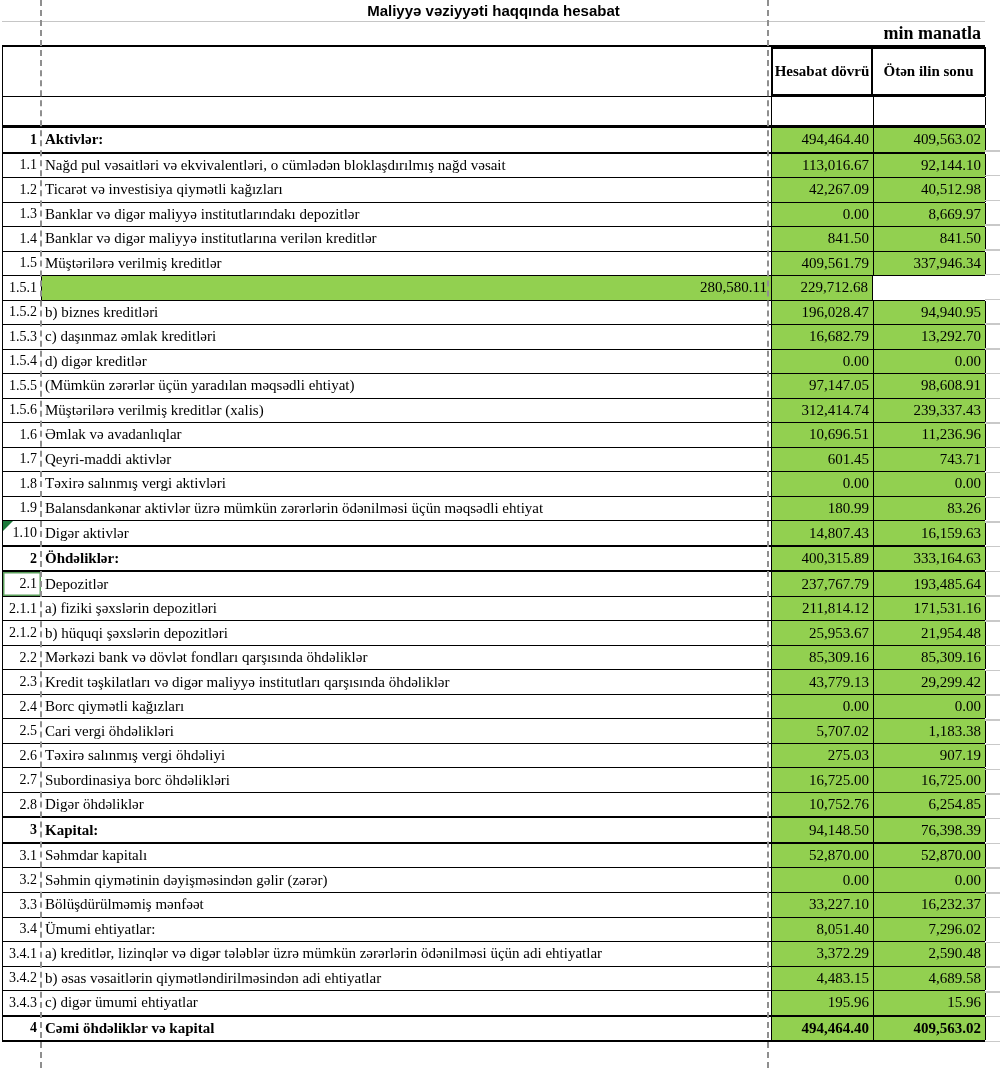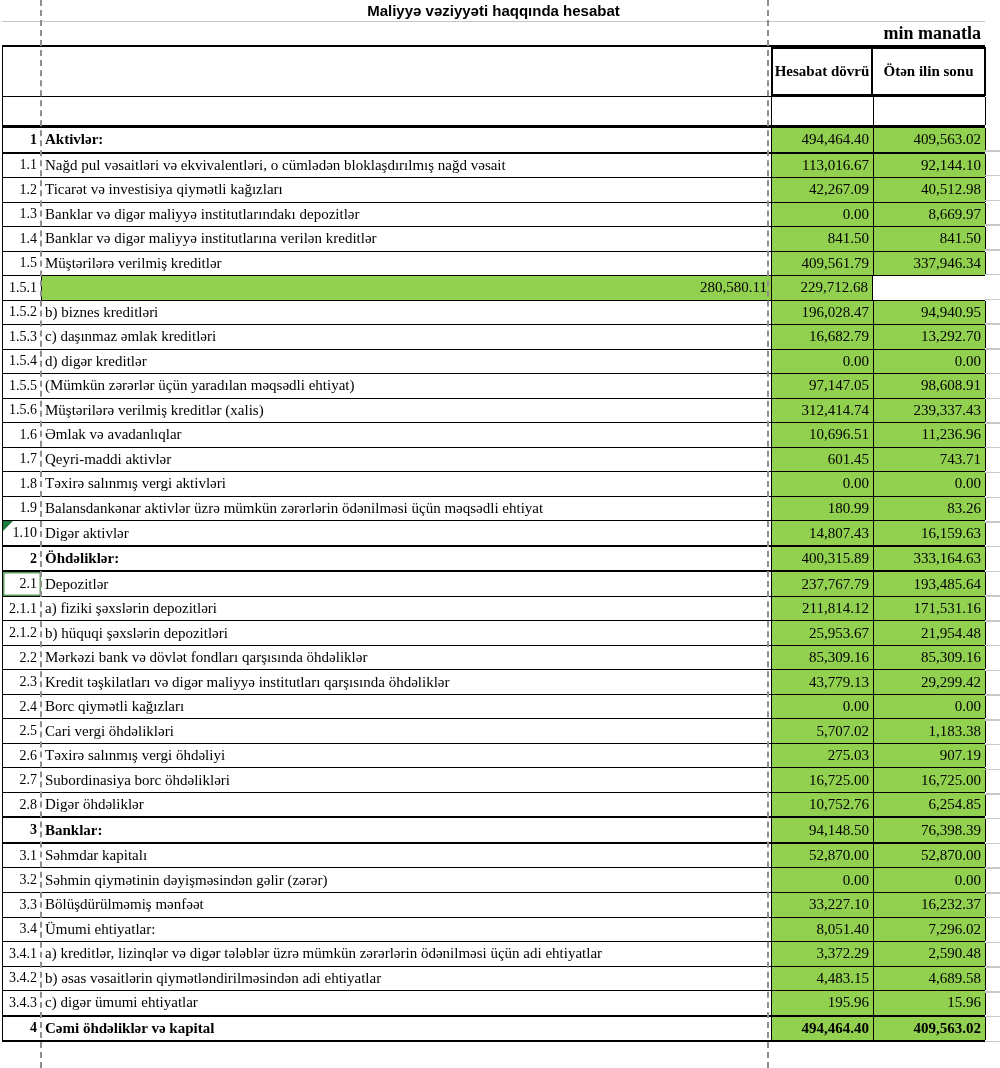--- a/index.html
+++ b/index.html
@@ -281,21 +281,21 @@
 
   <div class="trow">
     <div class="cell cno">2.8</div>
     <div class="cell clabel">Digər öhdəliklər</div>
     <div class="cell cval">10,752.76</div>
     <div class="cell cval last">6,254.85</div>
   </div>
 
   <div class="trow section">
     <div class="cell cno">3</div>
-    <div class="cell clabel">Banklar:</div>
+    <div class="cell clabel">Kapital:</div>
     <div class="cell cval">94,148.50</div>
     <div class="cell cval last">76,398.39</div>
   </div>
 
   <div class="trow">
     <div class="cell cno">3.1</div>
     <div class="cell clabel">Səhmdar kapitalı</div>
     <div class="cell cval">52,870.00</div>
     <div class="cell cval last">52,870.00</div>
   </div>

